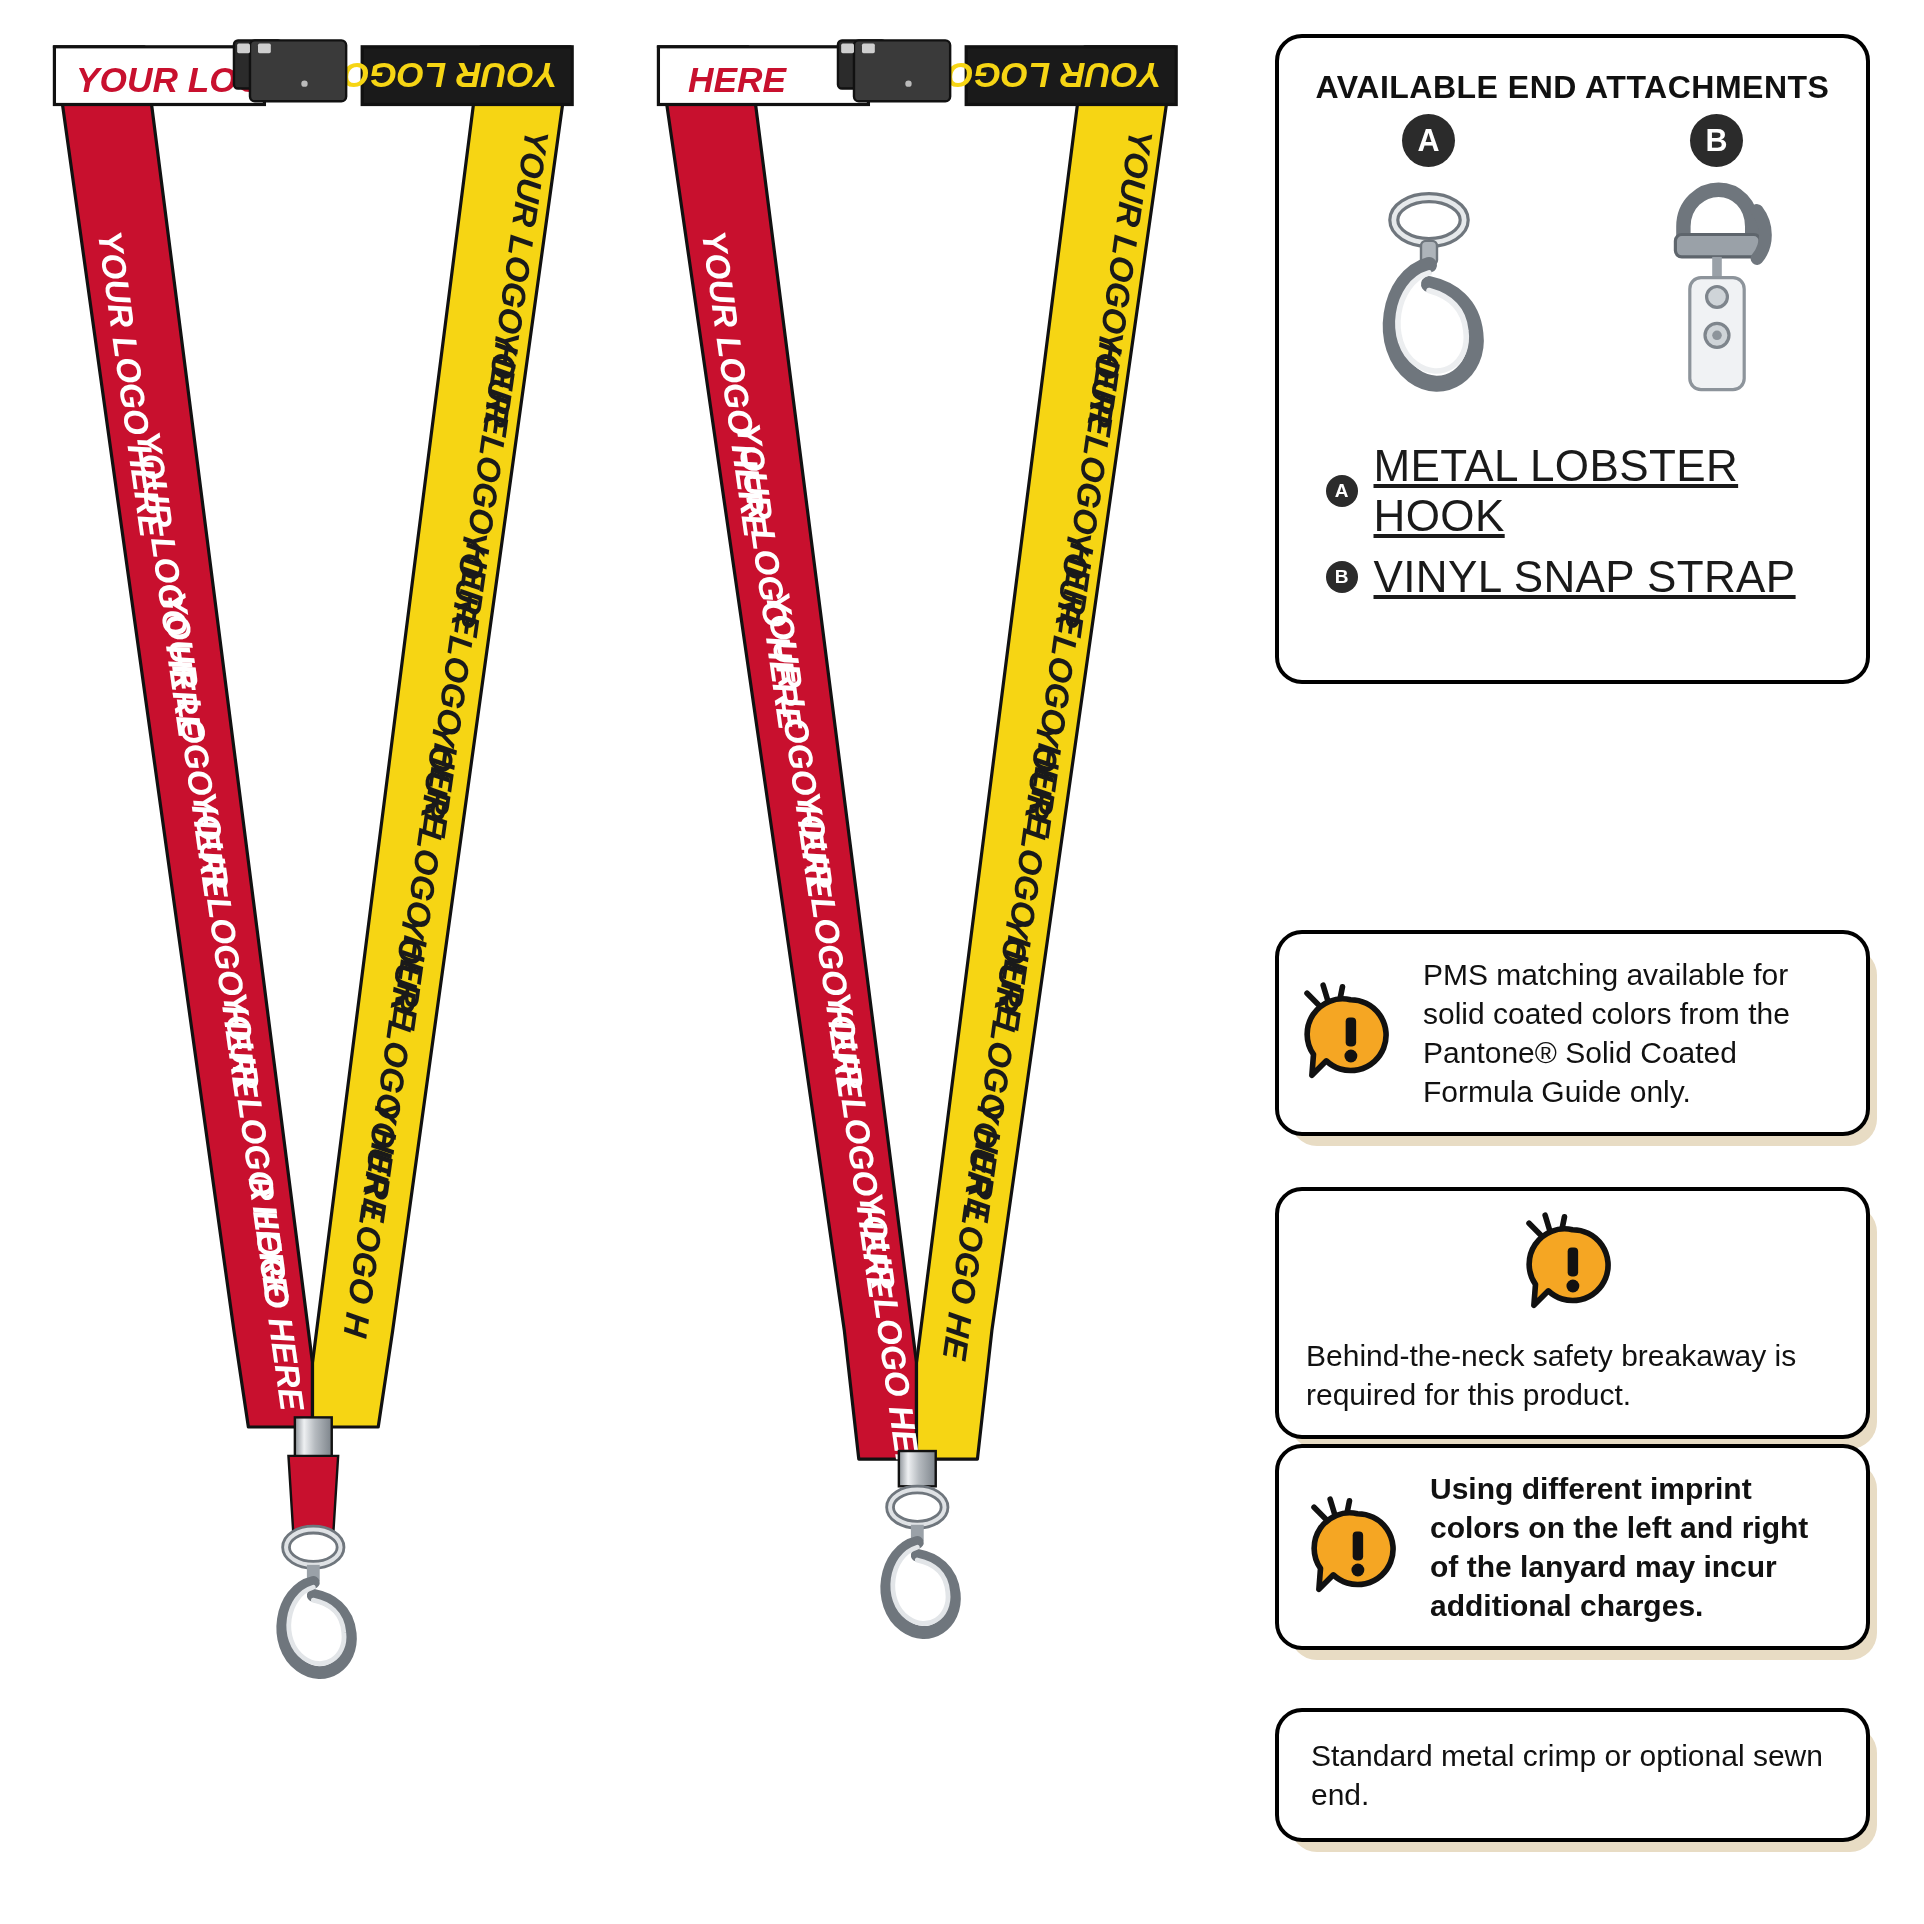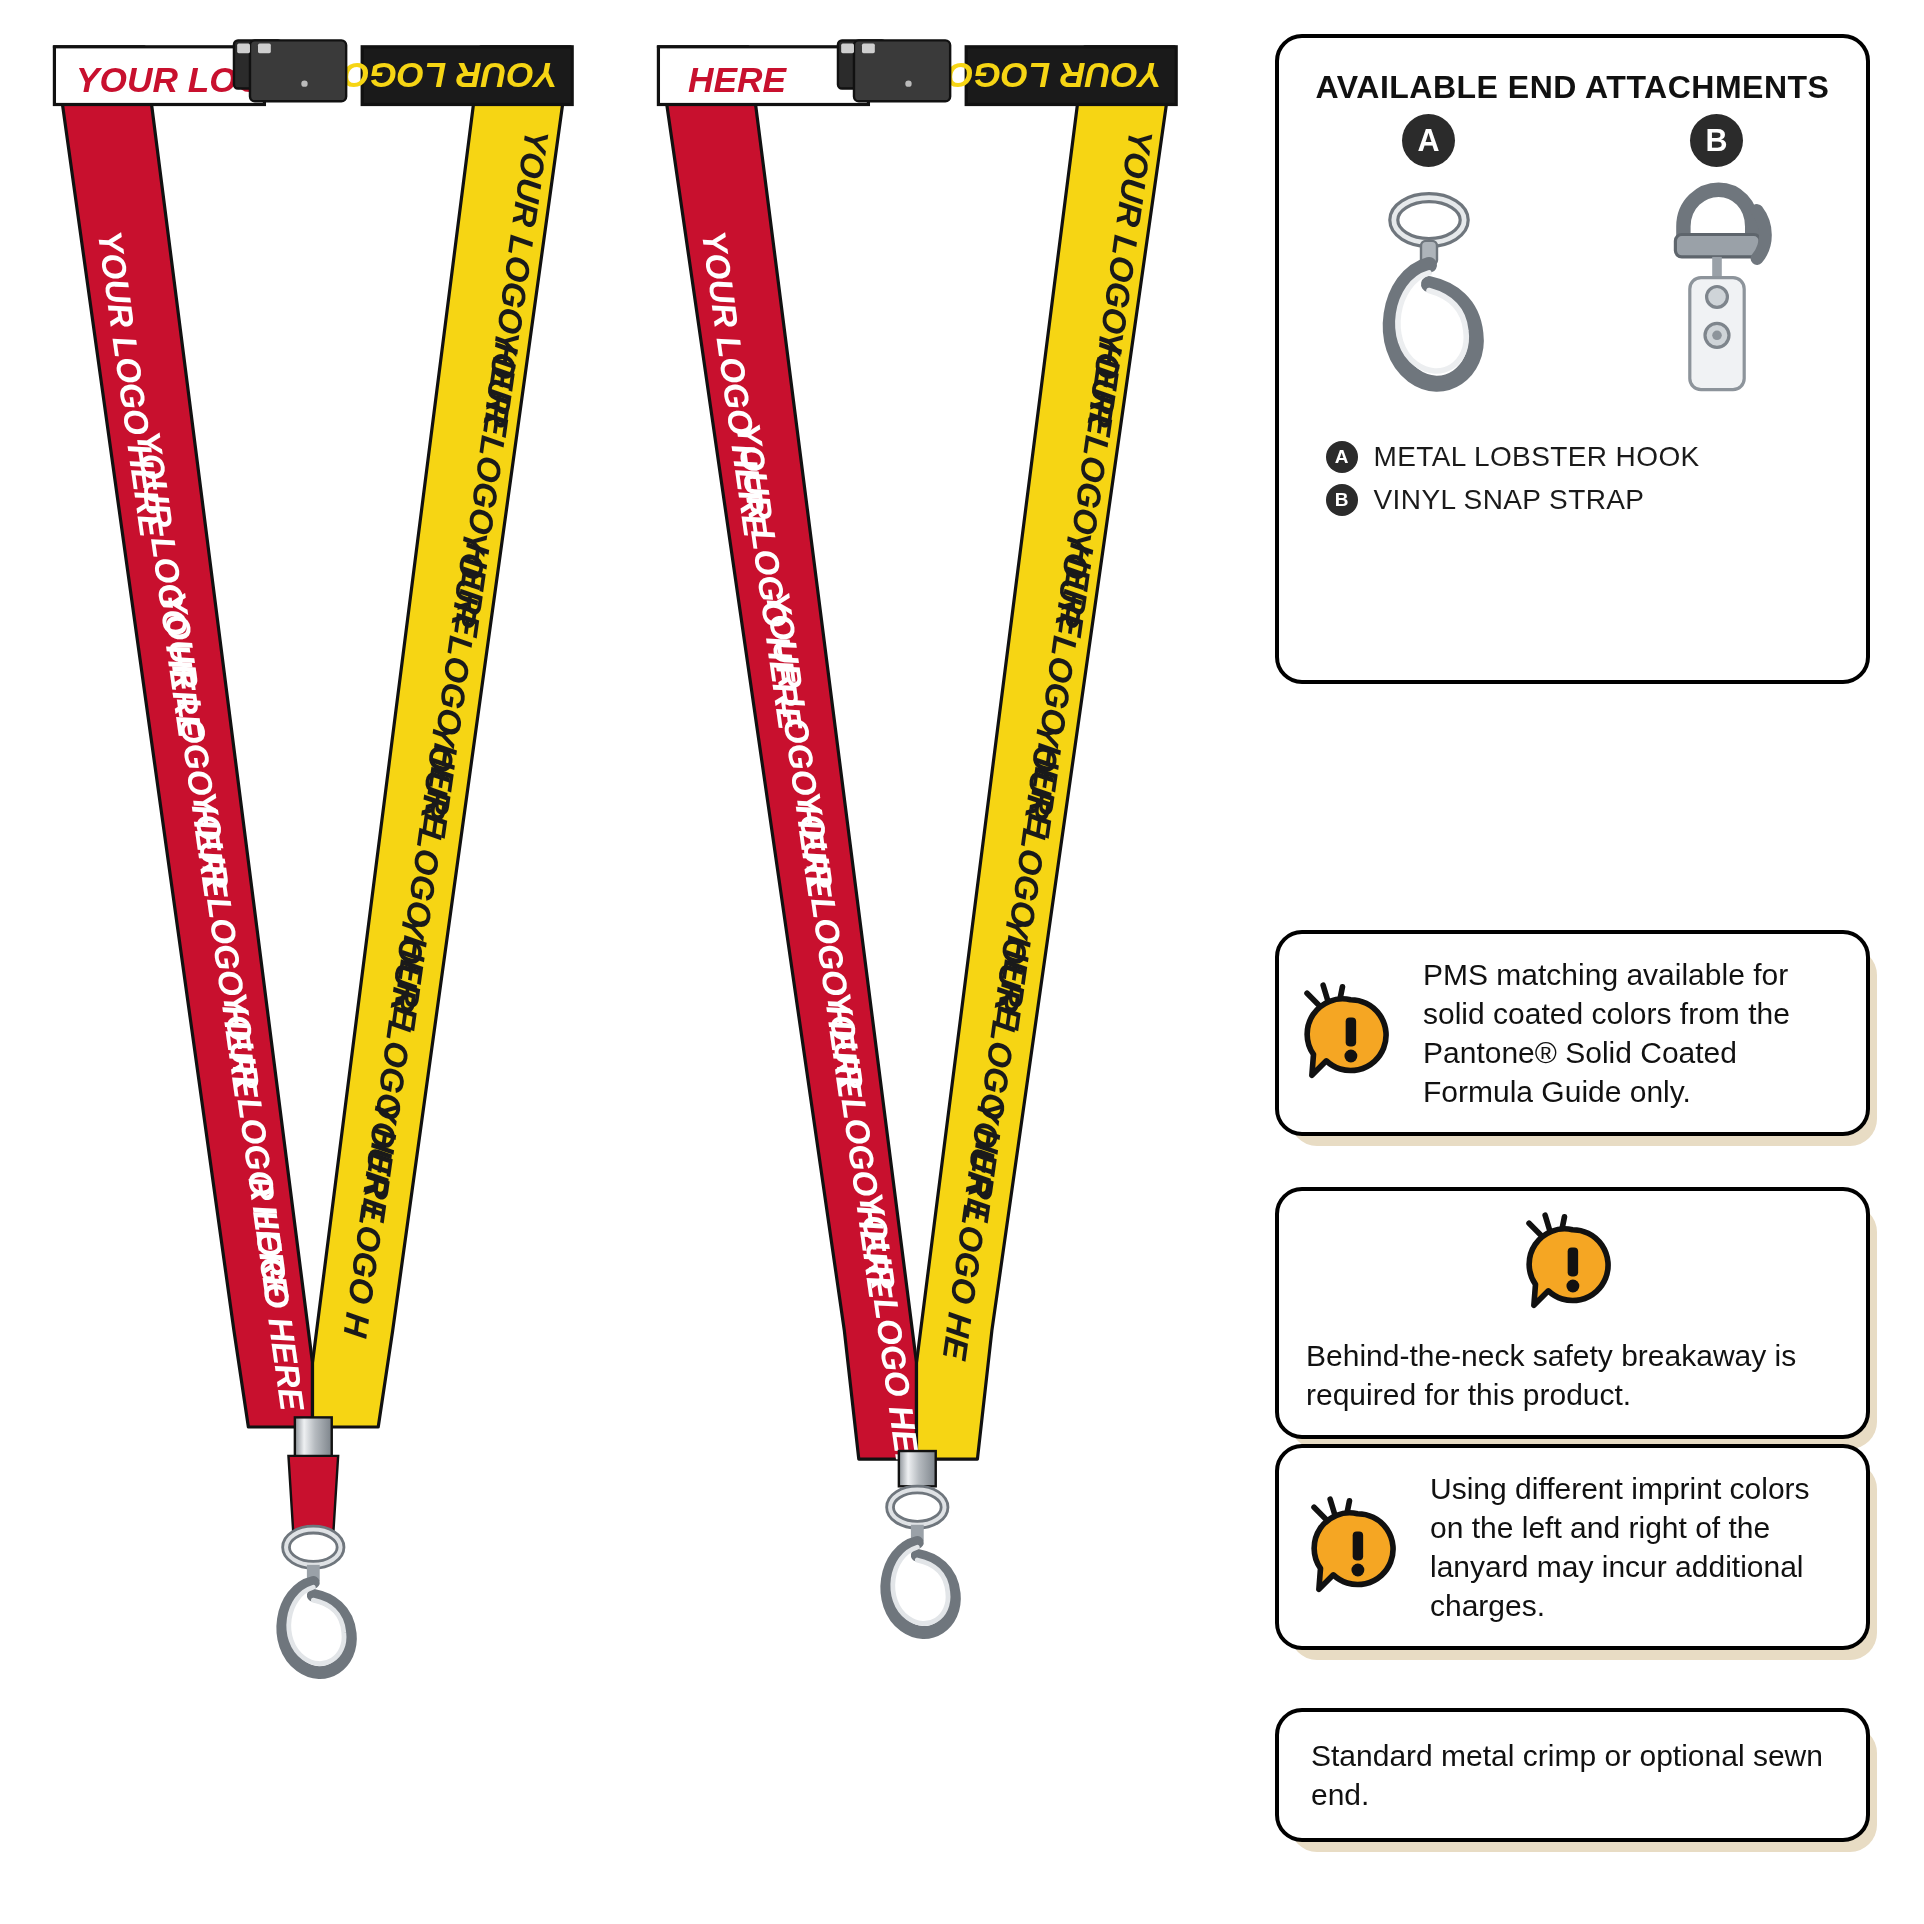--- a/index.html
+++ b/index.html
@@ -65,23 +65,24 @@
   .legend-row {
     display:flex; align-items:center; gap: 16px;
     margin-bottom: 11.2px;
   }
   .legend-badge {
     width: 32px; height: 32px; border-radius:50%;
     background:#2b2b2b; color:#fff; font-size: 19px; font-weight:bold;
     display:flex; align-items:center; justify-content:center; flex: 0 0 auto;
   }
   .legend-text {
-    font-size: 28px;
+    font-size: 44px;
     letter-spacing: 0.4px;
     color: #1a1a1a;
+    text-decoration: underline;
   }
 
   
   .note {
     position: absolute;
     border: 4px solid #000;
     border-radius: 27px;
     background: #ffffff;
     display: flex;
     align-items: center;
@@ -99,21 +100,21 @@
   }
   .note-icon { flex: 0 0 auto; width: 103px; height: 103px; position: relative; }
   .note-text {
     font-size: 30px;
     line-height: 1.30;
     color: #111;
   }
 
   #note-pms       { left: 1275px; top: 930px;  width: 595px; min-height: 192px; padding-left: 20px; }
   #note-breakaway { left: 1275px; top: 1187px;  width: 595px; min-height: 168px; flex-direction: column; }
-  #note-imprint   { left: 1275px; top: 1444px;  width: 595px; min-height: 201px; }
+  #note-imprint   { left: 1275px; top: 1444px;  width: 595px; min-height: 201px; font-weight: bold; }
   #note-crimp     { left: 1275px; top: 1708px;  width: 595px; min-height: 128px; padding: 24px 32px; }
 
   .crimp-text { font-size: 30px; line-height: 1.30; color:#111; }
 </style>
 </head>
 <body>
 
 <div class="lanyard" id="lanyard-1">
   <svg viewBox="0 0 660 2160" xmlns="http://www.w3.org/2000/svg">
     <defs>

